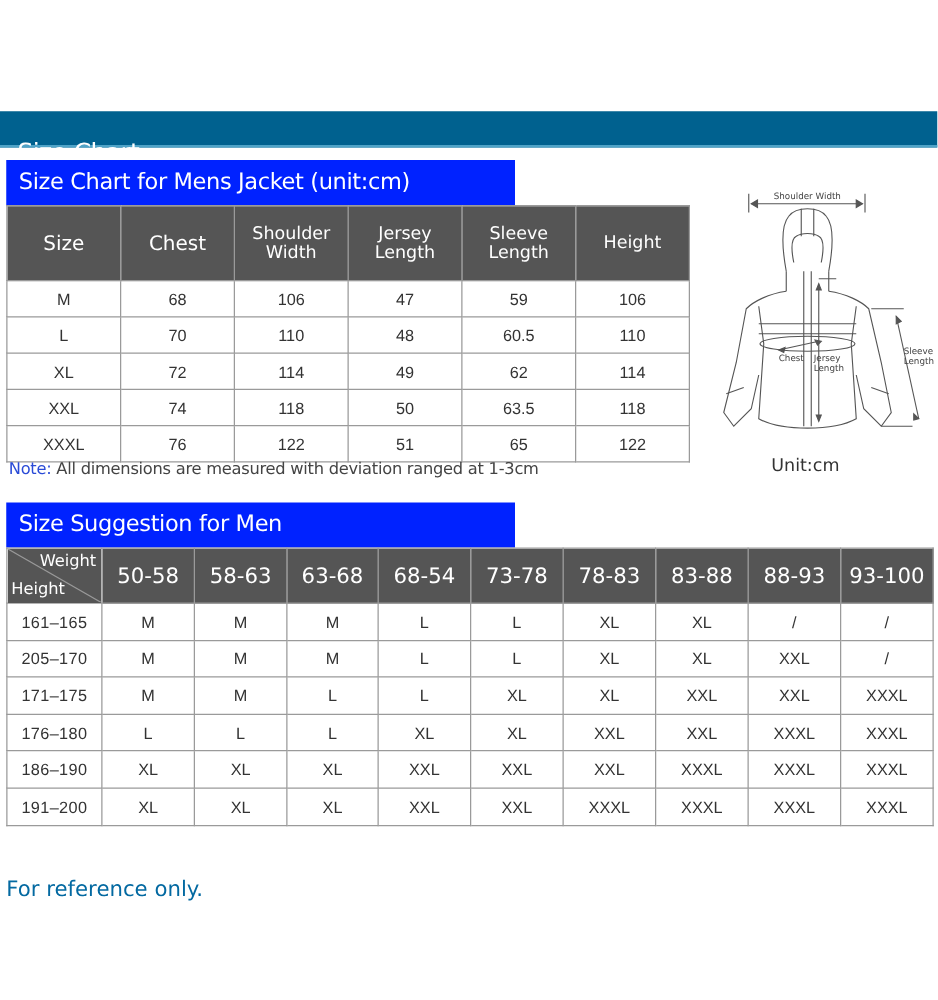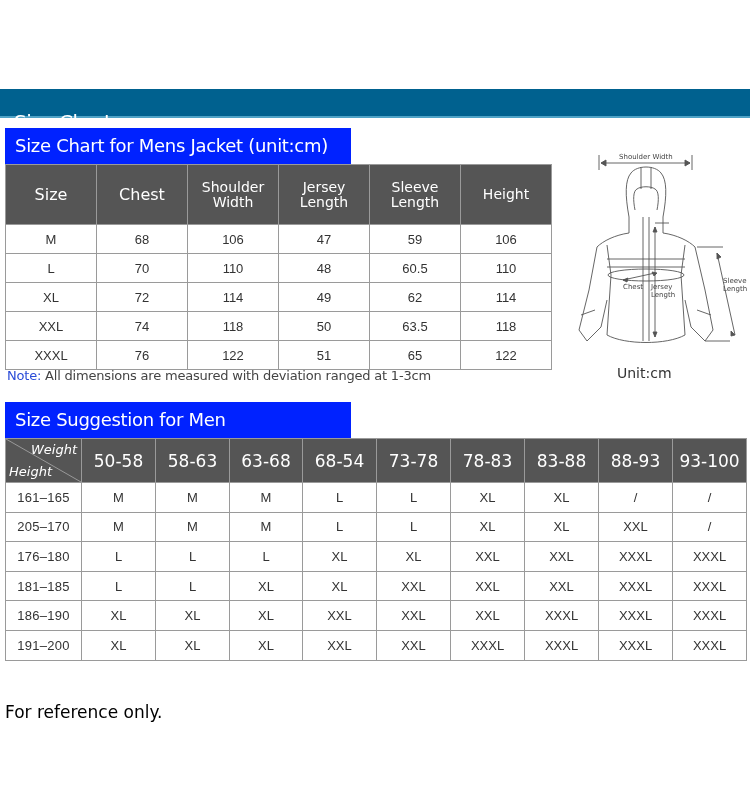--- a/index.html
+++ b/index.html
@@ -9,21 +9,21 @@
   .header-bar {
     position: absolute; left: 0; top: 89px; width: 750px; height: 29px;
     background: #00618f; border-bottom: 2px solid #4fa3c7;
   }
   .header-bar .title {
     position: absolute; left: 14px; top: 1px; font-size: 20px; color: #ffffff;
     font-family: "DejaVu Sans", sans-serif; letter-spacing: -0.5px; margin-top: 20px;
   }
 
   .section-label {
-    position: absolute; left: 5px; height: 36px; width: 346px;
+    position: absolute; left: 5px; height: 36px; width: 407px;
     background: #0022ff; color: #ffffff; font-size: 18px;
     padding-left: 10px; line-height: 36px; letter-spacing: -0.3px;
   }
 
   table.grid {
     position: absolute; border-collapse: collapse; table-layout: fixed;
   }
   table.grid th {
     background: #555555; color: #ffffff; font-weight: normal;
     border: 1px solid #9a9a9a; text-align: center; vertical-align: middle;
@@ -42,27 +42,27 @@
   .note {
     position: absolute; left: 7px; top: 368px; font-size: 13px; color: #444;
     letter-spacing: -0.2px;
   }
   .note .note-key { color: #2a4bd7; }
 
   #suggest-table { left: 5px; top: 438px; width: 741px; }
   #suggest-table th { height: 44px; font-size: 17px; }
   #suggest-table td { height: 29.6px; }
   #suggest-table td.h { font-size: 13px; letter-spacing: 0.3px; }
-  th.corner { position: relative; padding: 0; overflow: hidden; font-style: italic; }
+  th.corner { position: relative; padding: 0; overflow: hidden; }
   th.corner svg { position: absolute; left: 0; top: 0; width: 100%; height: 100%; }
   th.corner .w { position: absolute; right: 4px; top: 3px; font-size: 13px; }
   th.corner .hgt { position: absolute; left: 3px; bottom: 3px; font-size: 13px; }
 
   .footnote {
-    position: absolute; left: 5px; top: 702px; font-size: 17px; color: #000000;
+    position: absolute; left: 5px; top: 702px; font-size: 17px; color: #0369a1;
   }
 
   .diagram { position: absolute; left: 565px; top: 145px; width: 185px; height: 240px; }
   .diagram .lbl { position: absolute; font-size: 7px; color: #444; font-family: "DejaVu Sans", sans-serif; line-height: 8px; }
   .diagram .unit { position: absolute; left: 52px; top: 220px; font-size: 14px; color: #333; }
 </style>
 </head>
 <body>
 
 <div class="header-bar">
@@ -241,38 +241,38 @@
         <td>M</td>
         <td>M</td>
         <td>L</td>
         <td>L</td>
         <td>XL</td>
         <td>XL</td>
         <td>XXL</td>
         <td>/</td>
       </tr>
       <tr>
+        <td class="h">171–175</td>
+        <td>M</td>
+        <td>M</td>
+        <td>L</td>
+        <td>L</td>
+        <td>XL</td>
+        <td>XL</td>
+        <td>XXL</td>
+        <td>XXL</td>
+        <td>XXXL</td>
+      </tr>
+      <tr>
         <td class="h">176–180</td>
         <td>L</td>
         <td>L</td>
         <td>L</td>
         <td>XL</td>
         <td>XL</td>
-        <td>XXL</td>
-        <td>XXL</td>
-        <td>XXXL</td>
-        <td>XXXL</td>
-      </tr>
-      <tr>
-        <td class="h">181–185</td>
-        <td>L</td>
-        <td>L</td>
-        <td>XL</td>
-        <td>XL</td>
-        <td>XXL</td>
         <td>XXL</td>
         <td>XXL</td>
         <td>XXXL</td>
         <td>XXXL</td>
       </tr>
       <tr>
         <td class="h">186–190</td>
         <td>XL</td>
         <td>XL</td>
         <td>XL</td>

